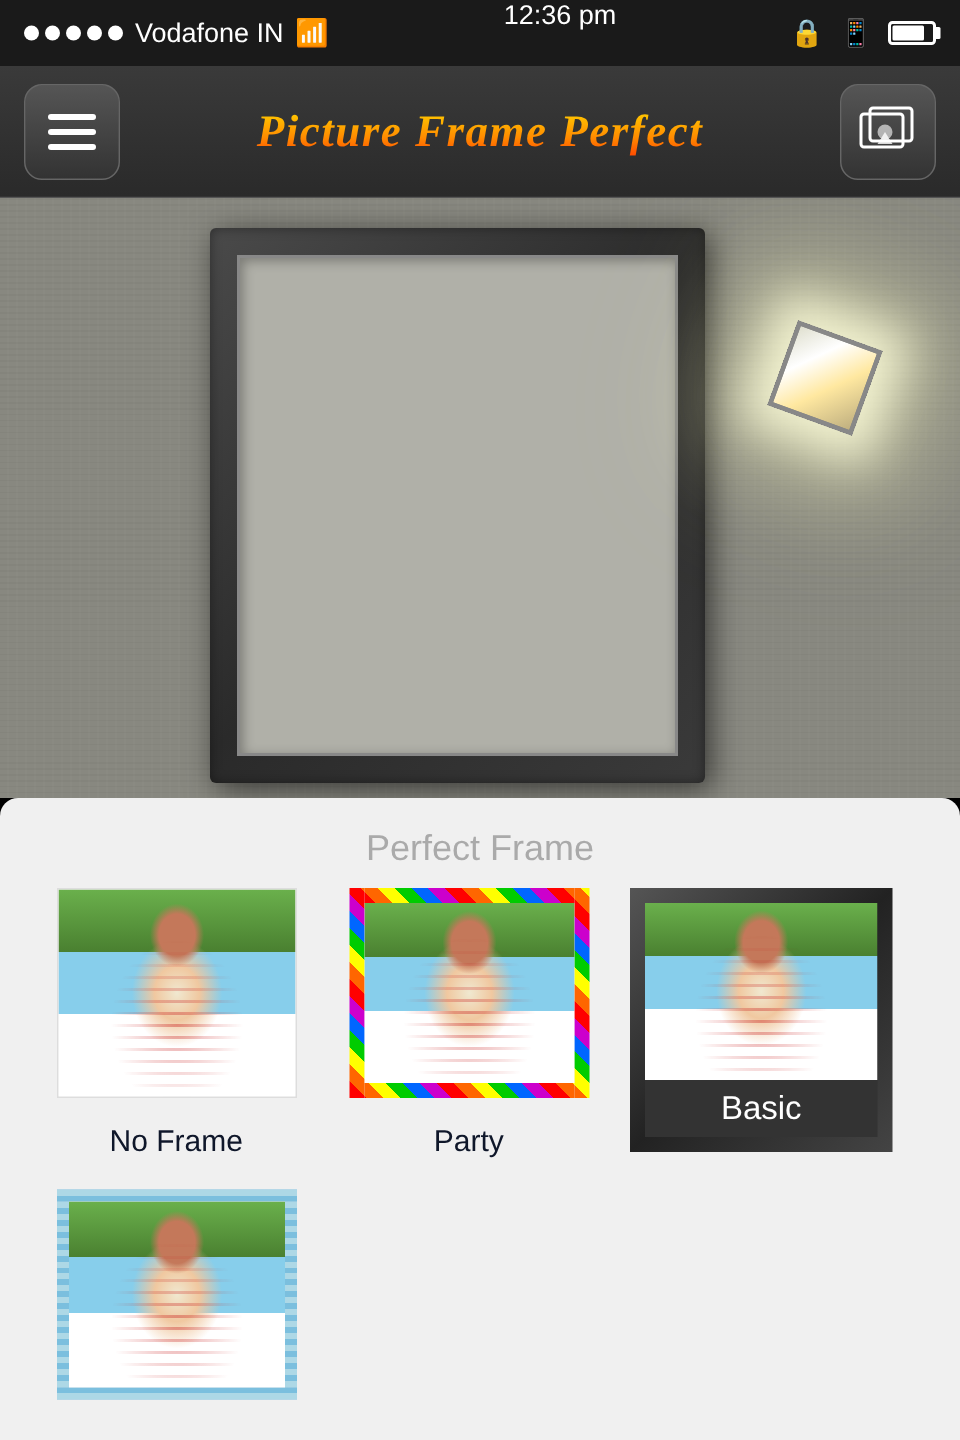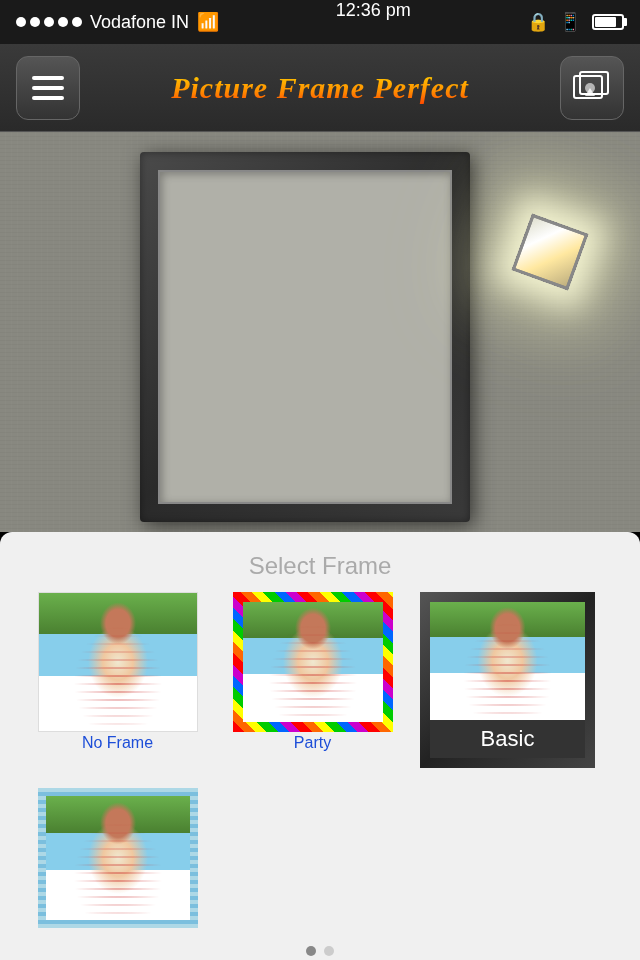--- a/index.html
+++ b/index.html
@@ -266,24 +266,24 @@
       border-image: repeating-linear-gradient(
         0deg,
         #add8e6 0px,
         #add8e6 4px,
         #7bbfde 4px,
         #7bbfde 8px
       ) 8;
     }
 
     .frame-label {
-      font-size: 16px;
+      font-size: 20px;
       font-weight: 500;
-      color: #1d4ed8;
-      margin-top: 2px;
+      color: #0f172a;
+      margin-top: 18px;
     }
 
     
     .selected-wrapper {
       background: linear-gradient(135deg, #555 0%, #222 50%, #444 100%);
       padding: 10px;
       width: 175px;
     }
     .selected-inner {
       overflow: hidden;
@@ -363,21 +363,21 @@
       <div class="frame-inner"></div>
     </div>
   </div>
 
   <div id="light-effect">
     <div class="light-box"></div>
   </div>
 </div>
 
 <div id="bottom-panel">
-  <div id="select-frame-label">Select Frame</div>
+  <div id="select-frame-label">Perfect Frame</div>
 
   <div id="frames-grid">
 
     <div class="frame-option">
       <div class="frame-thumb no-frame-thumb">
         <div class="girl-photo"></div>
       </div>
       <span class="frame-label">No Frame</span>
     </div>
 

